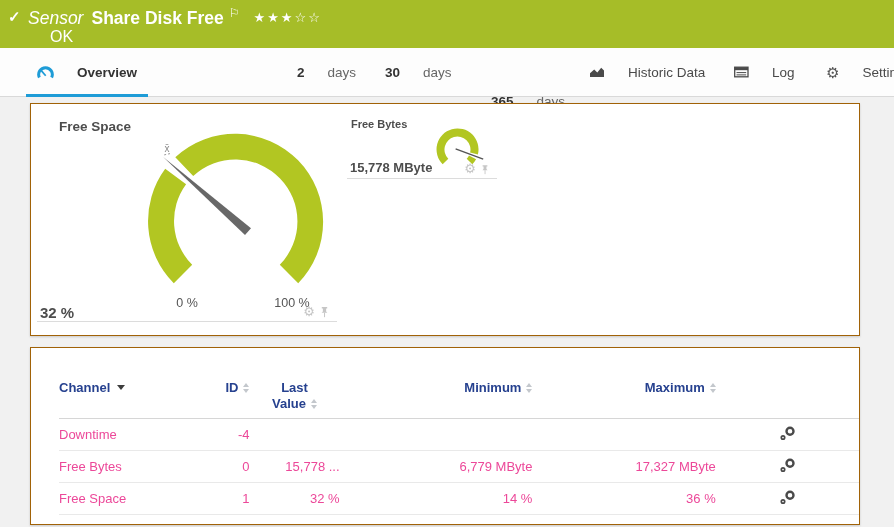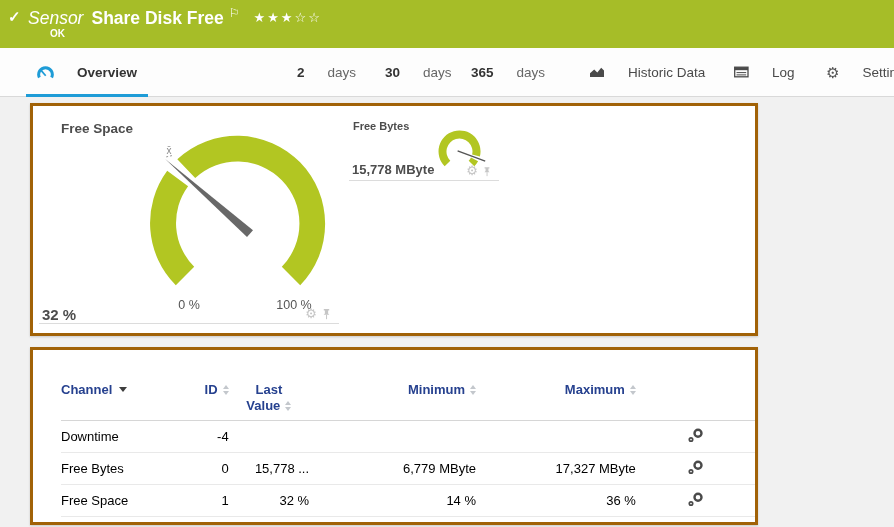--- a/index.html
+++ b/index.html
@@ -16,21 +16,21 @@
   .topbar {
     position: absolute; left: 0; top: 0; width: 894px; height: 48px;
     background: #a6bd28; color: #fff;
   }
   .topbar .check { position: absolute; left: 8px; top: 8px; font-size: 15px; font-weight: bold; }
   .topbar .line1 { position: absolute; left: 28px; top: 6px; font-size: 17.5px; white-space: nowrap; }
   .sensor-kind { font-style: italic; margin-right: 8px; }
   .sensor-title { font-weight: bold; }
   .flag { font-size: 12px; vertical-align: super; margin-left: 5px; }
   .stars { font-size: 13px; letter-spacing: 2px; margin-left: 14px; vertical-align: 2px; }
-  .topbar .status { position: absolute; left: 50px; top: 28px; font-size: 10px; font-weight: bold; }
+  .topbar .status { position: absolute; left: 50px; top: 28px; font-size: 16px; font-weight: normal; }
 
   
   .tabbar {
     position: absolute; left: 0; top: 48px; width: 894px; height: 49px;
     background: #fdfdfd; border-bottom: 1px solid #d9d9d9;
   }
   .tab {
     position: absolute; top: 0; height: 48px;
     display: flex; align-items: center; justify-content: center; gap: 23px;
     font-size: 13.5px; color: #4a4a4a; cursor: pointer; white-space: nowrap;
@@ -40,22 +40,22 @@
     content: ""; position: absolute; left: 0; right: 0; bottom: -1px; height: 3px;
     background: #1e9cd7;
   }
   .tab b { color: #333; }
   .tab .unit { color: #666; }
   .ticon { display: block; }
   .gear-glyph { font-size: 15px; color: #555; line-height: 1; }
 
   
   .panel {
-    position: absolute; left: 30px; width: 728px; background: #fff;
-    border: 3px solid #a16207; box-shadow: 0 1px 2px rgba(0,0,0,.16);
+    position: absolute; left: 30px; width: 830px; background: #fff;
+    border: 1px solid #a16207; box-shadow: 0 1px 2px rgba(0,0,0,.16);
   }
   .panel1 { top: 103px; height: 233px; }
   .panel2 { top: 347px; height: 178px; }
 
   
   .tile { position: absolute; border-bottom: 1px solid #dcdcdc; }
   .tile-big { left: 6px; top: 8px; width: 300px; height: 210px; }
   .tile-small { left: 316px; top: 9px; width: 150px; height: 66px; }
   .tile-title { position: absolute; font-weight: bold; color: #4d4d4d; }
   .tile-big .tile-title { left: 22px; top: 7px; font-size: 13.5px; }
@@ -70,21 +70,21 @@
   .avg-label { font-size: 10px; fill: #8a8a8a; font-family: "Liberation Sans", sans-serif; }
   .avg-line { stroke: #9a9a9a; stroke-dasharray: 2,2; stroke-width: 1; }
 
   
   .channels { position: absolute; left: 28px; top: 24px; border-collapse: collapse; table-layout: fixed; }
   .channels th {
     color: #26418f; font-size: 13px; font-weight: bold; vertical-align: top;
     padding: 8px 0 6px 0; border-bottom: 1px solid #d6d6d6; line-height: 16px; cursor: pointer;
   }
   .channels td {
-    height: 32px; font-size: 13px; color: #000000; border-bottom: 1px solid #e9e9e9;
+    height: 32px; font-size: 13px; color: #ec4899; border-bottom: 1px solid #e9e9e9;
   }
   .t-left { text-align: left; } .t-right { text-align: right; margin-top: 48px; } .t-center { text-align: center; }
   .sort { display: inline-block; vertical-align: -1px; margin-left: 5px; }
   .sort s, .sort i {
     display: block; width: 0; height: 0;
     border-left: 3.5px solid transparent; border-right: 3.5px solid transparent;
   }
   .sort s { border-bottom: 4px solid #c3c7cc; margin-bottom: 2px; }
   .sort i { border-top: 4px solid #c3c7cc; }
   .caret-down {
@@ -114,21 +114,21 @@
     <span>Overview</span>
   </div>
   <div class="tab" style="left:297px;">
     <b>2</b>
     <span class="unit">days</span>
   </div>
   <div class="tab" style="left:385px;">
     <b>30</b>
     <span class="unit">days</span>
   </div>
-  <div class="tab" style="left:471px;">
+  <div class="tab" style="left:491px;margin-top:29px;">
     <b>365</b>
     <span class="unit">days</span>
   </div>
   <div class="tab" style="left:589px;">
     <svg class="ticon" width="16" height="12" viewBox="0 0 16 12">
       <path d="M1 11 V7.2 L5.2 3.6 8.3 6.4 12.2 1.8 15 4.6 V11 Z" fill="#4a4a4a"></path>
     </svg>
     <span>Historic Data</span>
   </div>
   <div class="tab" style="left:734px;">

